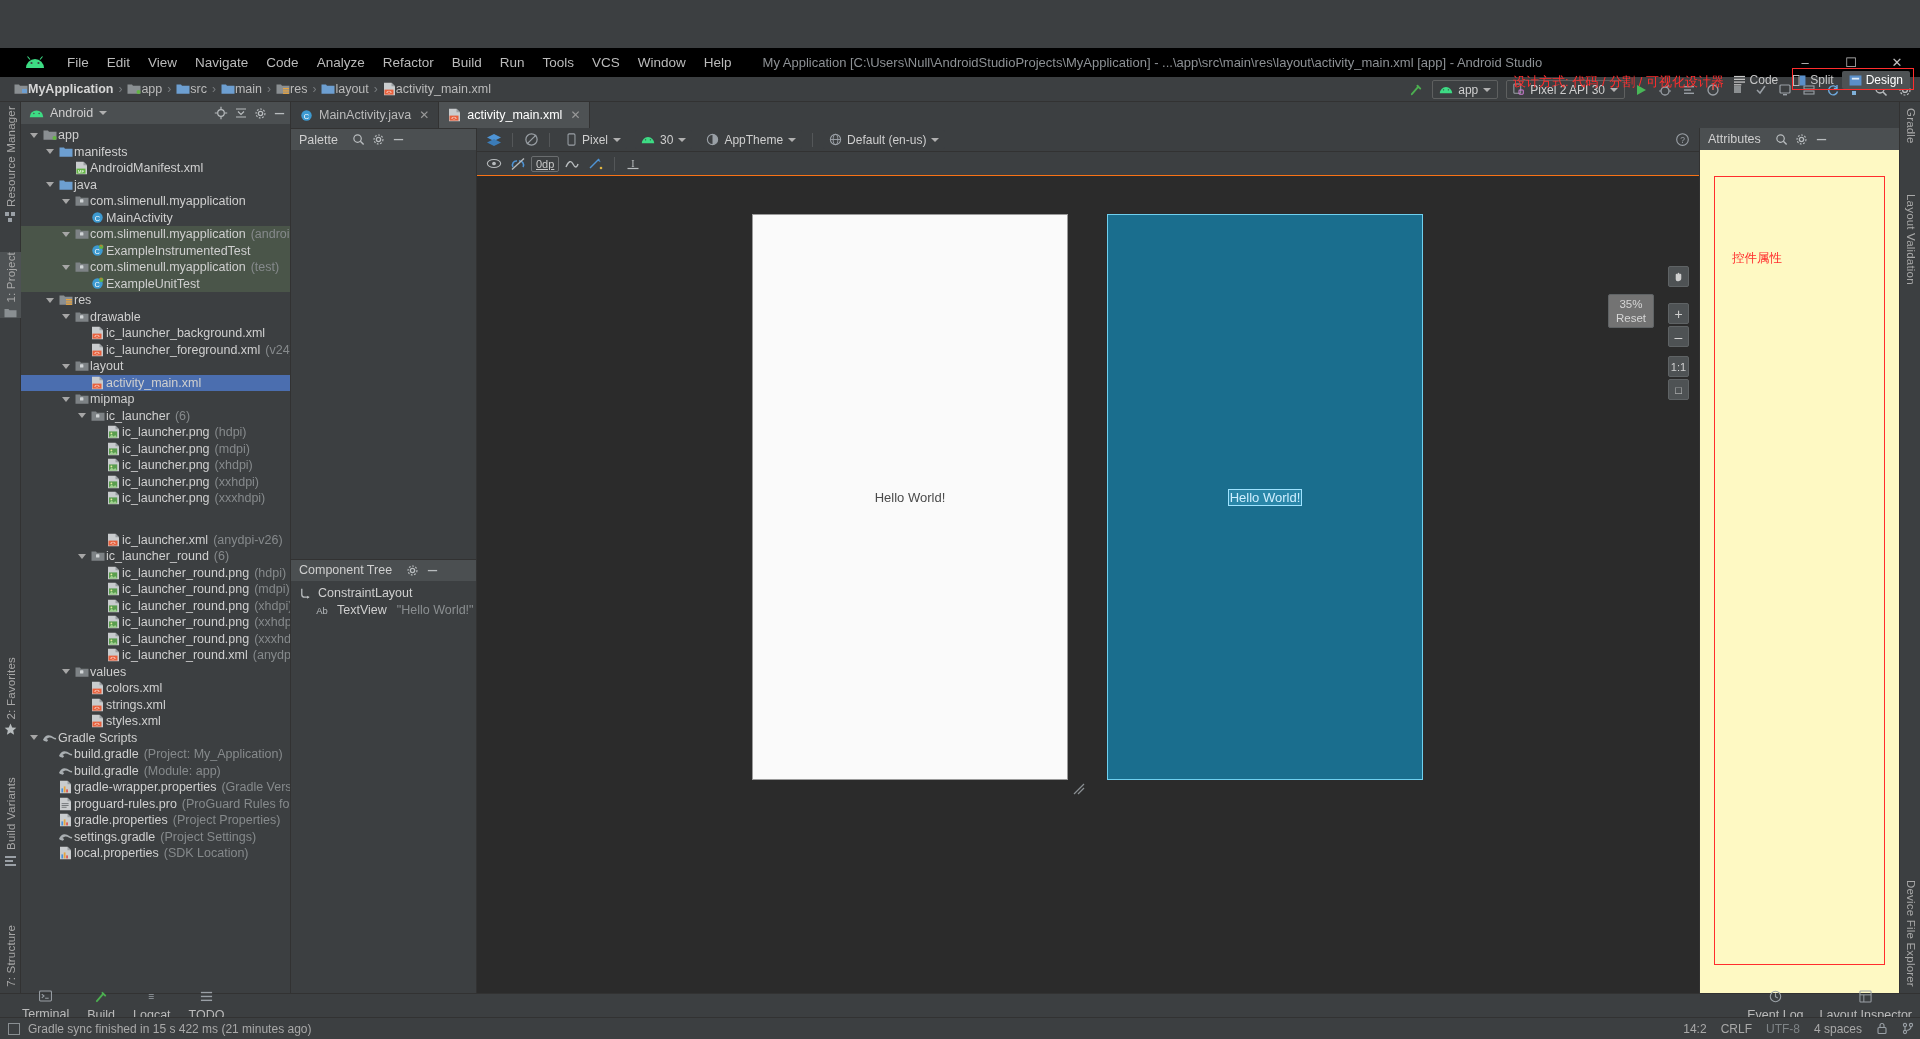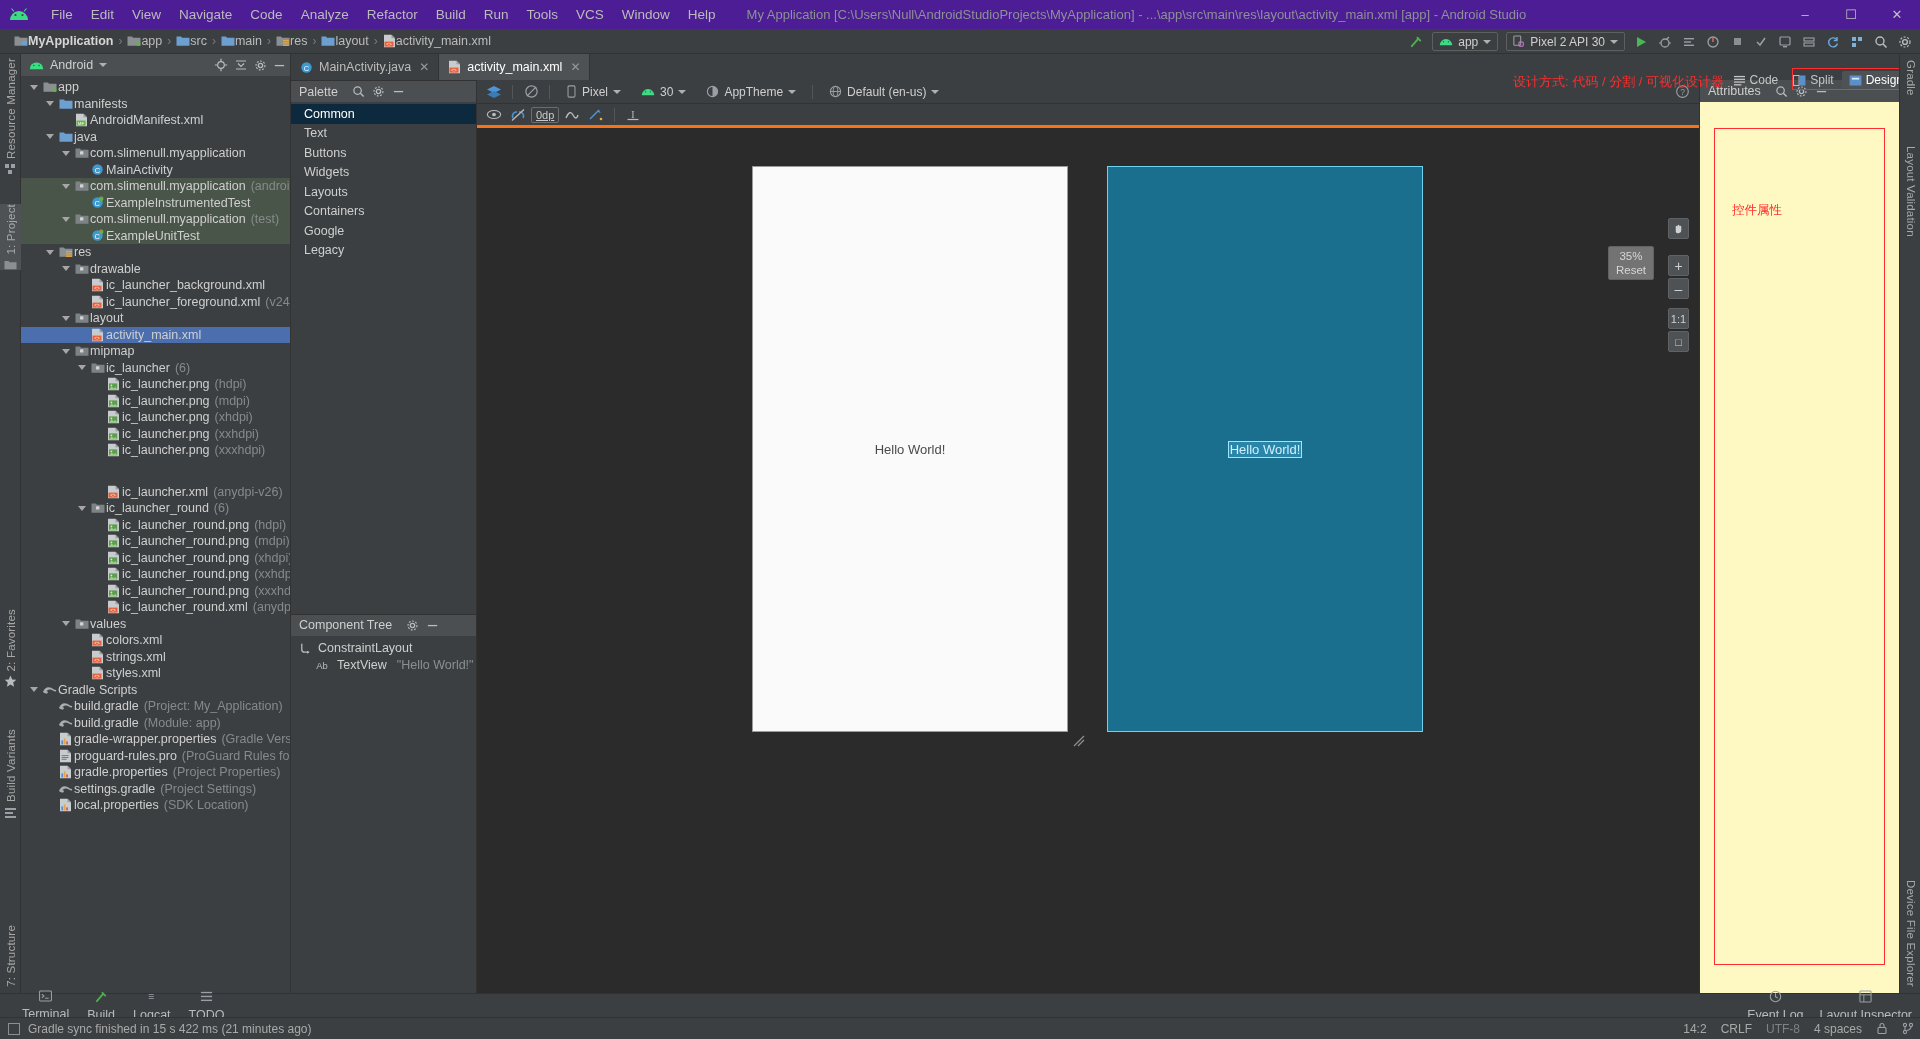--- a/index.html
+++ b/index.html
@@ -8,22 +8,22 @@
     background: #3c3f41;
     font-family: "Liberation Sans", sans-serif;
     font-size: 13px;
     color: #bbbbbb;
     overflow: hidden;
   }
   .app { position: relative; width: 1920px; height: 1039px; display: flex; flex-direction: column; }
 
   
   .menubar {
-    height: 29px; background: #4c1d95; display: flex; align-items: center;
-    padding-left: 8px; flex: none; position: relative;
+    height: 29px; background: #000000; display: flex; align-items: center;
+    padding-left: 24px; flex: none; position: relative; margin-top: 48px;
   }
   .android-logo { width: 22px; height: 16px; margin-right: 12px; display:flex; align-items:center; justify-content:center;}
   .menu-item { padding: 3px 9px; font-size: 13.5px; color: #bbbbbb; white-space: nowrap; }
   .win-title {
     margin-left: 22px; color: #8d9195; font-size: 13px; white-space: nowrap;
   }
   .win-btns { position: absolute; right: 0; top: 0; height: 29px; display: flex; align-items: center; }
   .win-btn { width: 46px; height: 29px; display: flex; align-items: center; justify-content: center; color: #c0c0c0; font-size: 13px;}
 
   
@@ -1042,30 +1042,20 @@
                   <circle cx="7" cy="7" r="2.3" fill="none" stroke="#b8bcbe" stroke-width="1.4"></circle>
                   <circle cx="7" cy="7" r="4.8" fill="none" stroke="#b8bcbe" stroke-width="1.2" stroke-dasharray="2 1.6"></circle>
                 </svg>
             </span>
             <span>
               <svg width="13" height="13" viewBox="0 0 14 14">
                   <rect x="2" y="6.4" width="10" height="1.4" fill="#b8bcbe"></rect>
                 </svg>
             </span>
           </div>
-          <div class="pal-list" id="palette-list">
-              <div class="pal-item active">Common</div>
-              <div class="pal-item">Text</div>
-              <div class="pal-item">Buttons</div>
-              <div class="pal-item">Widgets</div>
-              <div class="pal-item">Layouts</div>
-              <div class="pal-item">Containers</div>
-              <div class="pal-item">Google</div>
-              <div class="pal-item">Legacy</div>
-            </div>
           <div class="pal-fill"></div>
 
           <div class="sub-head">
             <span class="panel-title">Component Tree</span>
             <span class="spacer"></span>
             <span>
               <svg width="13" height="13" viewBox="0 0 14 14">
                   <circle cx="7" cy="7" r="2.3" fill="none" stroke="#b8bcbe" stroke-width="1.4"></circle>
                   <circle cx="7" cy="7" r="4.8" fill="none" stroke="#b8bcbe" stroke-width="1.2" stroke-dasharray="2 1.6"></circle>
                 </svg>
@@ -1152,21 +1142,21 @@
             </div>
             <div style="flex:1"></div>
             <div class="ct-ico" style="margin-right:6px;">
               <svg width="15" height="15" viewBox="0 0 16 16">
                   <circle cx="8" cy="8" r="6.2" fill="none" stroke="#9aa0a6" stroke-width="1.2"></circle>
                   <text x="8" y="11.4" font-size="9" fill="#9aa0a6" text-anchor="middle" font-family="Liberation Sans">?</text>
                 </svg>
             </div>
           </div>
 
-          <div class="canvas-tools" style="border-bottom:3px solid #f97316;">
+          <div class="canvas-tools" style="border-bottom:1px solid #f97316;">
             <div class="ct-ico">
               <svg width="16" height="13" viewBox="0 0 18 13">
                   <ellipse cx="9" cy="6.5" rx="7.5" ry="4.6" fill="none" stroke="#b8bcbe" stroke-width="1.2"></ellipse>
                   <circle cx="9" cy="6.5" r="2.1" fill="#b8bcbe"></circle>
                 </svg>
             </div>
             <div class="ct-ico">
               <svg width="16" height="14" viewBox="0 0 16 14">
                   <path d="M3 10 a4 4 0 0 1 4-6" stroke="#4e94d6" stroke-width="1.5" fill="none"></path>
                   <path d="M9 4 a4 4 0 0 1 4 6" stroke="#4e94d6" stroke-width="1.5" fill="none"></path>

